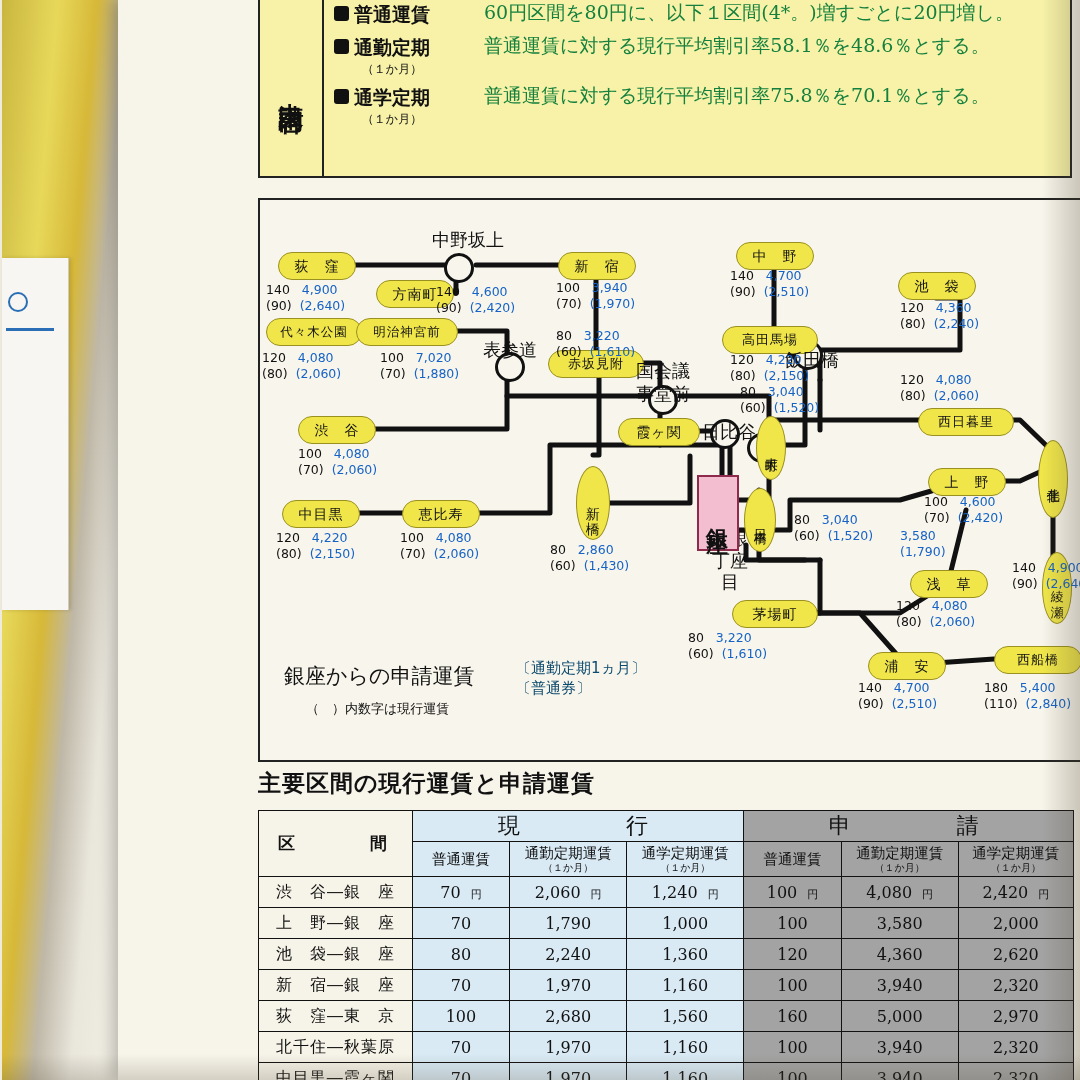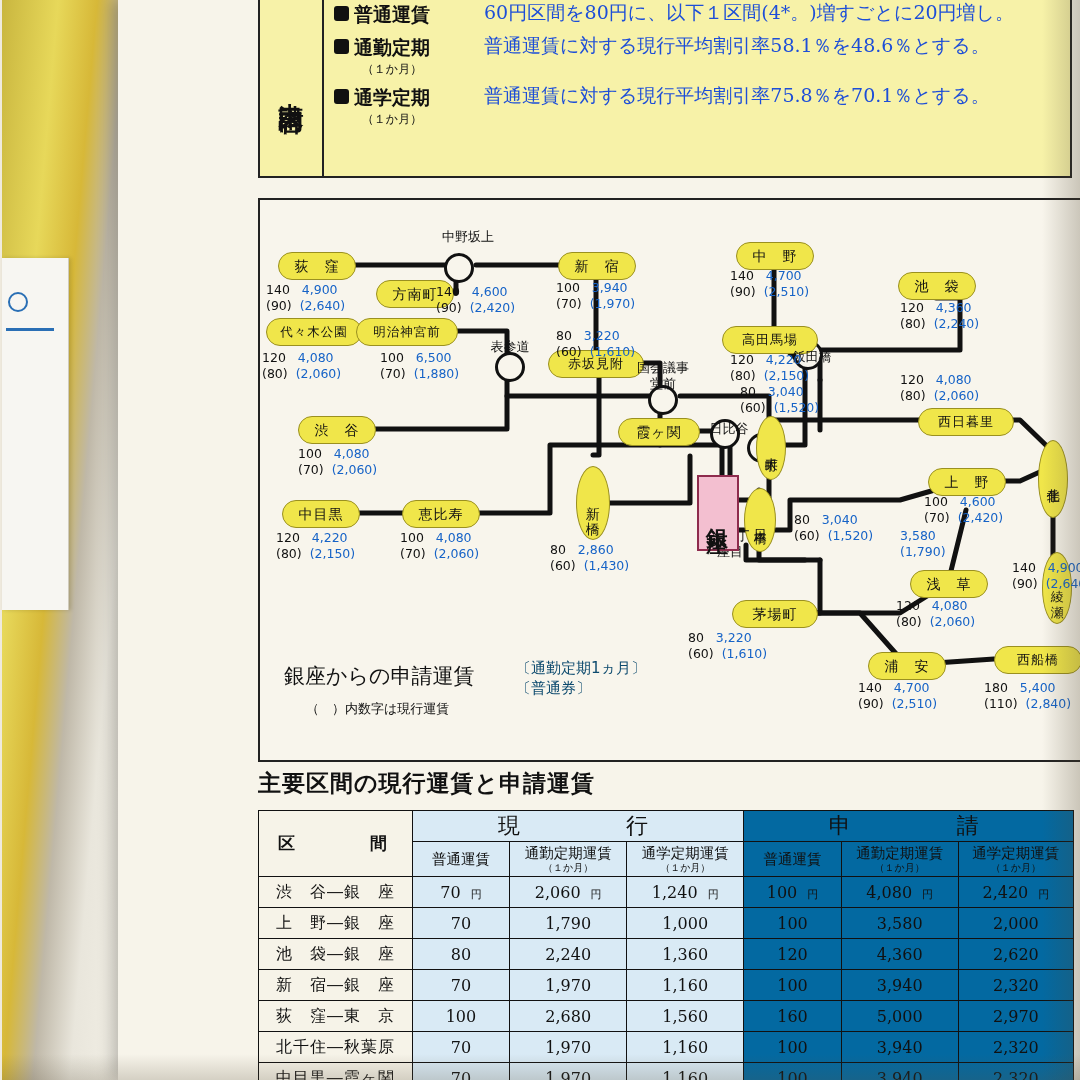--- a/index.html
+++ b/index.html
@@ -68,21 +68,21 @@
     font-family:"DejaVu Serif","Liberation Serif",serif;
     font-size:19px;font-weight:bold;color:#111;padding-top:2px;
   }
   .bullet{
     display:inline-block;width:15px;height:15px;margin:4px 5px 0 0;flex:none;
     background:#111;border-radius:3px;
   }
   .apply-label-txt .sub{display:block;font-size:12px;font-weight:normal;text-align:center;}
   .apply-text{
     font-family:"DejaVu Serif","Liberation Serif",serif;
-    font-size:19px;line-height:1.32;color:#1d4ed8;
+    font-size:19px;line-height:1.32;color:#15803d;
   }
 
   
   .map-box{
     position:absolute;left:140px;top:198px;width:822px;height:560px;
     background:#f8f5ec;border:2px solid #222;
   }
   svg.map{position:absolute;left:0;top:0;}
   .stn{
     position:absolute;background:#f0e64a;border:1px solid #9a9020;
@@ -99,21 +99,21 @@
     font-size:22px;font-weight:bold;color:#111;
     display:flex;align-items:center;justify-content:center;
     letter-spacing:2px;
   }
   .circ{
     position:absolute;width:24px;height:24px;border:3px solid #111;
     border-radius:50%;background:#f8f5ec;
   }
   .plain-lbl{
     position:absolute;font-family:"DejaVu Serif","Liberation Serif",serif;
-    font-size:13px;color:#111;text-align:center;line-height:1.1;
+    font-size:18px;color:#111;text-align:center;line-height:1.1;
   }
   .fare{
     position:absolute;font-family:"DejaVu Sans","Liberation Sans",sans-serif;
     font-size:12.5px;line-height:1.25;color:#111;white-space:pre;
   }
   .fare .b{color:#1663c7;}
   .legend{
     position:absolute;font-family:"DejaVu Serif","Liberation Serif",serif;
     color:#111;
   }
@@ -136,21 +136,21 @@
     border:1px solid #111;padding:0;color:#111;
   }
   .grp-h{height:22px;font-size:22px;font-weight:normal;letter-spacing:10px;text-align:center;}
   .sub-h{height:34px;font-size:14.5px;text-align:center;font-weight:normal;line-height:1.15;}
   .sub-h .tiny{display:block;font-size:10px;}
   .kukan{font-size:17px;letter-spacing:6px;text-align:center;}
   .r-name{font-size:16px;text-align:center;letter-spacing:1px;height:30px;}
   .num{font-size:16px;text-align:center;height:30px;}
   .num .yen{font-size:11px;margin-left:10px;}
   .cur{background:#d9eaf5;}
-  .app{background:#0369a1;margin-top:28px;}
+  .app{background:#a3a3a3;margin-top:28px;}
 </style>
 </head>
 <body>
 
 <div id="page-photo">
   <div class="left-strip"></div>
   <div class="left-white-card">
     <div class="bluemark"></div>
     <div class="blueline"></div>
   </div>
@@ -335,21 +335,21 @@
 
       <div class="ginza" style="left:437px;top:275px;width:38px;height:72px;">
         <span style="writing-mode:vertical-rl;text-orientation:upright;">銀座</span>
       </div>
 
       <div class="fare" style="left:6px;top:82px;"><span>140</span>   <span class="b">4,900</span><br><span>(90)</span>  <span class="b">(2,640)</span></div>
       <div class="fare" style="left:176px;top:84px;"><span>140</span>   <span class="b">4,600</span><br><span>(90)</span>  <span class="b">(2,420)</span></div>
       <div class="fare" style="left:296px;top:80px;"><span>100</span>   <span class="b">3,940</span><br><span>(70)</span>  <span class="b">(1,970)</span></div>
       <div class="fare" style="left:296px;top:128px;"><span>80</span>   <span class="b">3,220</span><br><span>(60)</span>  <span class="b">(1,610)</span></div>
       <div class="fare" style="left:2px;top:150px;"><span>120</span>   <span class="b">4,080</span><br><span>(80)</span>  <span class="b">(2,060)</span></div>
-      <div class="fare" style="left:120px;top:150px;"><span>100</span>   <span class="b">6,500</span><br><span>(70)</span>  <span class="b">(1,880)</span></div>
+      <div class="fare" style="left:120px;top:150px;"><span>100</span>   <span class="b">7,020</span><br><span>(70)</span>  <span class="b">(1,880)</span></div>
       <div class="fare" style="left:470px;top:68px;"><span>140</span>   <span class="b">4,700</span><br><span>(90)</span>  <span class="b">(2,510)</span></div>
       <div class="fare" style="left:640px;top:100px;"><span>120</span>   <span class="b">4,360</span><br><span>(80)</span>  <span class="b">(2,240)</span></div>
       <div class="fare" style="left:470px;top:152px;"><span>120</span>   <span class="b">4,220</span><br><span>(80)</span>  <span class="b">(2,150)</span></div>
       <div class="fare" style="left:640px;top:172px;"><span>120</span>   <span class="b">4,080</span><br><span>(80)</span>  <span class="b">(2,060)</span></div>
       <div class="fare" style="left:480px;top:184px;"><span>80</span>   <span class="b">3,040</span><br><span>(60)</span>  <span class="b">(1,520)</span></div>
       <div class="fare" style="left:38px;top:246px;"><span>100</span>   <span class="b">4,080</span><br><span>(70)</span>  <span class="b">(2,060)</span></div>
       <div class="fare" style="left:16px;top:330px;"><span>120</span>   <span class="b">4,220</span><br><span>(80)</span>  <span class="b">(2,150)</span></div>
       <div class="fare" style="left:140px;top:330px;"><span>100</span>   <span class="b">4,080</span><br><span>(70)</span>  <span class="b">(2,060)</span></div>
       <div class="fare" style="left:290px;top:342px;"><span>80</span>   <span class="b">2,860</span><br><span>(60)</span>  <span class="b">(1,430)</span></div>
       <div class="fare" style="left:534px;top:312px;"><span>80</span>   <span class="b">3,040</span><br><span>(60)</span>  <span class="b">(1,520)</span></div>

